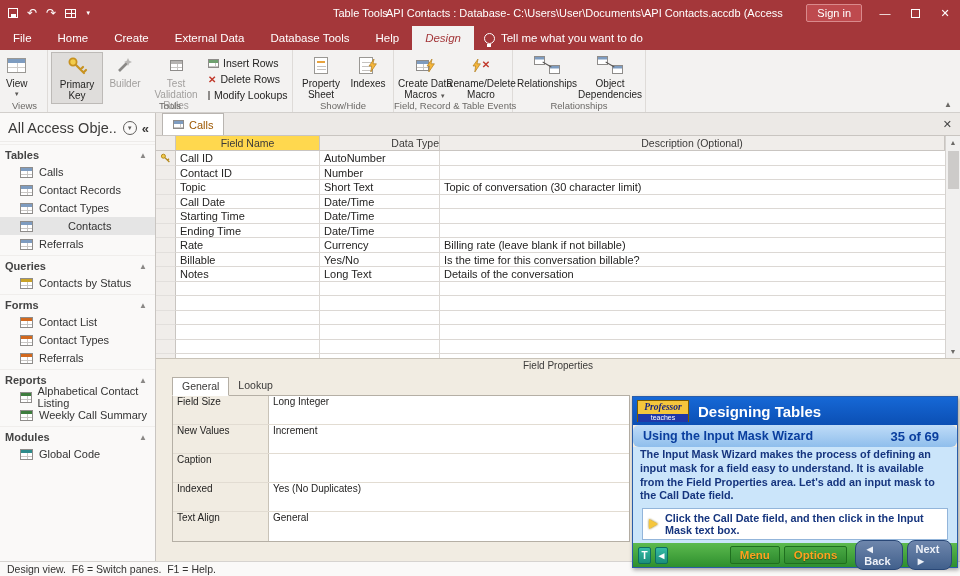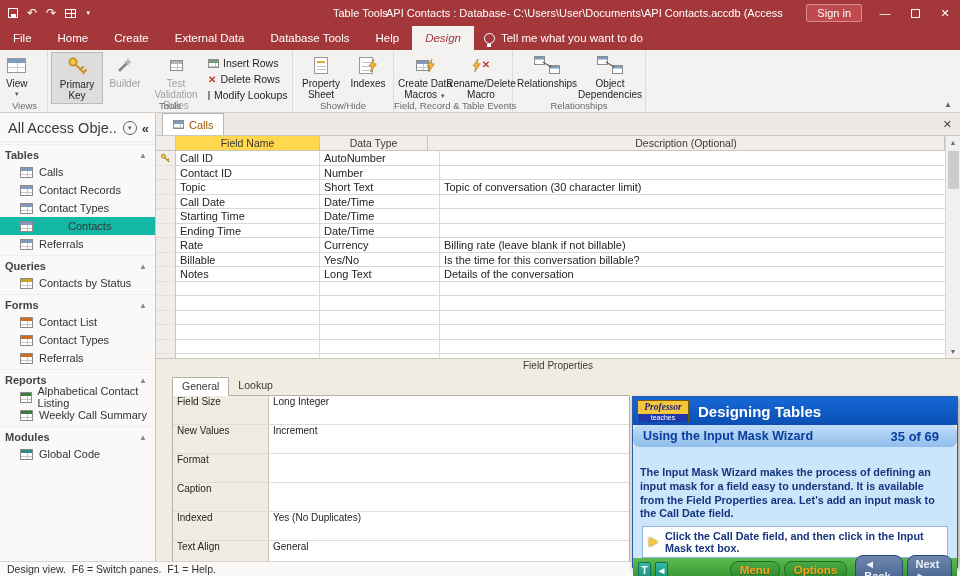--- a/index.html
+++ b/index.html
@@ -53,33 +53,33 @@
 
   
   .sidebar{position:absolute;top:113px;left:0;width:156px;bottom:15px;background:#FAF9F8;border-right:1px solid #C9C5C1;font-size:11px;overflow:hidden;}
   .nav-head{display:flex;align-items:center;gap:5px;padding:7px 6px 5px 8px;font-size:14.5px;color:#3B3A39;border-bottom:1px solid #EDEBE9;}
   .nav-head .ttl{flex:1;white-space:nowrap;overflow:hidden;}
   .circ{width:14px;height:14px;border:1px solid #605E5C;border-radius:50%;display:inline-flex;align-items:center;justify-content:center;font-size:6px;color:#605E5C;flex:none;}
   .shutter{font-size:13px;font-weight:bold;color:#3B3A39;}
   .nav-sec{display:flex;align-items:center;justify-content:space-between;padding:4px 8px 2px 5px;font-weight:bold;color:#444;margin-top:2px;border-top:1px solid #F0EEEC;}
   .nav-sec .chev{font-size:8px;color:#8A8886;font-weight:normal;}
   .nav-item{height:18px;display:flex;align-items:center;gap:6px;padding-left:20px;color:#333;}
-  .nav-item.sel{background:#14b8a6;gap:35px;}
+  .nav-item.sel{background:#e5e5e5;gap:35px;}
 
   
   .doc-tabs{position:absolute;left:156px;top:113px;right:0;height:23px;background:#ECE9E6;border-bottom:1px solid #C9C5C1;display:flex;align-items:flex-end;}
   .doctab{display:inline-flex;align-items:center;gap:5px;margin-left:6px;height:22px;padding:0 10px;background:#fff;border:1px solid #B9B5B1;border-bottom:none;font-size:11px;color:#9C5700;}
   .doc-close{margin-left:auto;padding:0 8px;font-size:11px;color:#444;align-self:center;}
 
   .design-grid{position:absolute;left:156px;top:136px;right:15px;height:222px;background:#fff;overflow:hidden;font-size:11px;}
   .g-head{display:flex;height:15px;line-height:14px;font-size:10.5px;color:#3B3A39;}
   .g-head>div{border-right:1px solid #C9C5C1;border-bottom:1px solid #C9C5C1;background:#F0EDEA;text-align:center;}
   .g-head .hsel{width:20px;}
   .g-head .hfield{width:144px;background:#FFD84E;}
-  .g-head .htype{width:108px;}
+  .g-head .htype{width:120px;text-align:right;}
   .g-head .hdesc{flex:1;}
   .g-row{display:flex;height:14.5px;line-height:14px;}
   .g-row .csel{width:20px;background:#F0EDEA;border-right:1px solid #C9C5C1;border-bottom:1px solid #E2DFDC;display:flex;align-items:center;justify-content:center;}
   .g-row .cfield{width:144px;border-right:1px solid #DCD8D4;border-bottom:1px solid #DCD8D4;padding-left:4px;overflow:hidden;white-space:nowrap;}
   .g-row .ctype{width:120px;border-right:1px solid #DCD8D4;border-bottom:1px solid #DCD8D4;padding-left:4px;}
   .g-row .cdesc{flex:1;border-bottom:1px solid #DCD8D4;padding-left:4px;overflow:hidden;white-space:nowrap;}
 
   .vscroll{position:absolute;top:136px;right:0;width:15px;height:222px;background:#F1F0EF;border-left:1px solid #D6D3D0;display:flex;flex-direction:column;align-items:center;font-size:7px;color:#6B6966;}
   .vscroll .thumb{width:11px;height:38px;background:#CDCBC9;margin-top:2px;}
   .vscroll .sp{flex:1;}
@@ -99,28 +99,28 @@
   
   .tutor{position:absolute;left:632px;top:396px;width:326px;height:172px;z-index:30;border:1px solid #2B5DA8;display:flex;flex-direction:column;box-shadow:1px 2px 4px rgba(0,0,0,.35);}
   .tu-head{height:28px;background:linear-gradient(#1668D6,#0B4FB4);display:flex;align-items:center;flex:none;}
   .tu-logo{width:52px;height:22px;margin-left:4px;background:#F5C63C;border:1px solid #7A5A00;display:flex;flex-direction:column;flex:none;}
   .tu-logo .l1{font-family:"Liberation Serif",serif;font-style:italic;font-weight:bold;font-size:9.5px;color:#16247E;text-align:center;line-height:13px;}
   .tu-logo .l2{font-size:7px;color:#fff;background:#2038A8;text-align:center;line-height:8px;}
   .tu-title{color:#fff;font-weight:bold;font-size:15px;margin-left:9px;}
   .tu-sub{height:22px;background:linear-gradient(#BFDCF8,#8FBEEC);display:flex;align-items:center;flex:none;border-radius:6px;}
   .tu-subtitle{font-weight:bold;font-size:12.5px;color:#0A3E9E;padding-left:10px;flex:1;}
   .tu-page{font-size:13px;color:#0A3E9E;padding-right:18px;font-weight:bold;}
-  .tu-body{flex:1;background:#CBE5FA;padding:19px 7px 0;}
+  .tu-body{flex:1;background:#CBE5FA;padding:1px 7px 0;}
   .tu-text{font-weight:bold;font-size:10.8px;color:#16357E;line-height:1.28;}
   .tu-action{margin:5px 2px 0;display:flex;align-items:center;gap:7px;background:#fff;border:1px solid #93B5DA;padding:3px 6px;min-height:26px;}
   .tu-arrow{width:0;height:0;border-left:9px solid #F5C63C;border-top:5px solid transparent;border-bottom:5px solid transparent;flex:none;filter:drop-shadow(0 0 1px #8a6a00);}
   .tu-action span{font-weight:bold;font-size:10.8px;color:#16357E;}
   .tu-bar{height:24px;background:linear-gradient(#5CBA4E,#2E8F2E);display:flex;align-items:center;gap:4px;padding:0 5px;flex:none;}
   .tbtn{width:17px;height:17px;background:linear-gradient(#34BBA4,#1B8E7C);border:1px solid #0E6E60;color:#fff;font-size:10px;font-weight:bold;display:flex;align-items:center;justify-content:center;border-radius:2px;}
-  .gbtn{padding:2px 9px;font-weight:bold;font-size:11.5px;color:#FFA11E;background:linear-gradient(#49A943,#2F8A2F);border:1px solid #1F6F1F;border-radius:8px;text-shadow:0 1px 1px rgba(0,0,0,.35);}
+  .gbtn{padding:2px 9px;font-weight:bold;font-size:11.5px;color:#FFA11E;background:linear-gradient(#49A943,#2F8A2F);border:1px solid #1F6F1F;border-radius:2px;text-shadow:0 1px 1px rgba(0,0,0,.35);}
   .menu-btn{margin-left:58px;}
   .spacer{flex:1;}
   .nbtn{padding:2px 8px;font-size:11px;font-weight:bold;color:#EDF1F8;background:linear-gradient(#6E86AC,#41608C);border:1px solid #2A4877;border-radius:8px;}
 
   
   .statusbar{position:absolute;left:0;right:0;bottom:0;height:15px;background:#FAF9F8;border-top:1px solid #D6D3D0;font-size:10.5px;color:#323130;display:flex;align-items:center;padding-left:7px;}
   .statusbar span{white-space:pre;}
 </style>
 </head>
 <body>
@@ -492,24 +492,20 @@
   <div class="fp-grid">
     <div class="fp-row">
       <div class="fp-name">Field Size</div>
       <div class="fp-val">Long Integer</div>
     </div>
     <div class="fp-row">
       <div class="fp-name">New Values</div>
       <div class="fp-val">Increment</div>
     </div>
     <div class="fp-row">
-      <div class="fp-name">Format</div>
-      <div class="fp-val"></div>
-    </div>
-    <div class="fp-row">
       <div class="fp-name">Caption</div>
       <div class="fp-val"></div>
     </div>
     <div class="fp-row">
       <div class="fp-name">Indexed</div>
       <div class="fp-val">Yes (No Duplicates)</div>
     </div>
     <div class="fp-row">
       <div class="fp-name">Text Align</div>
       <div class="fp-val">General</div>

